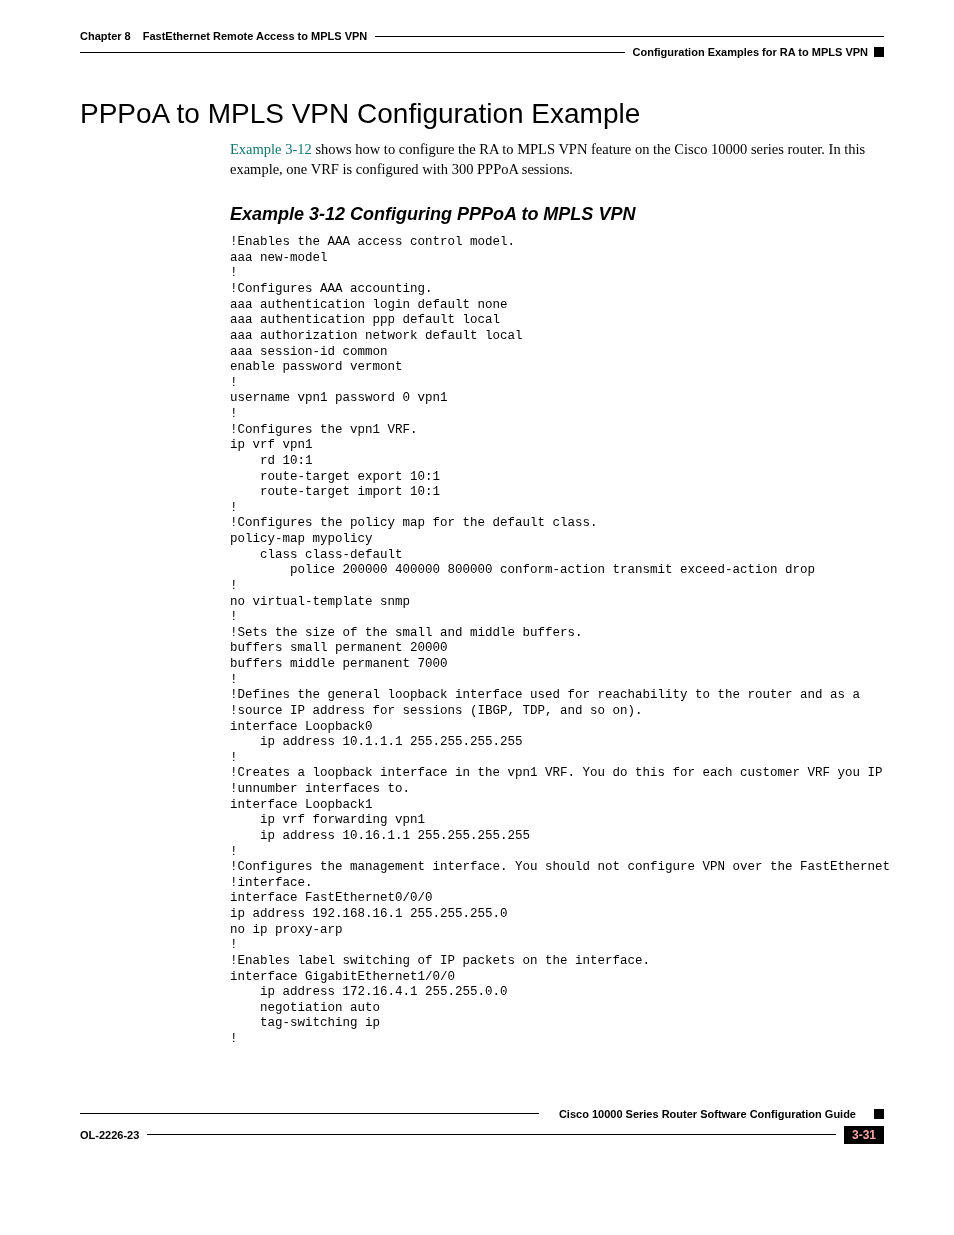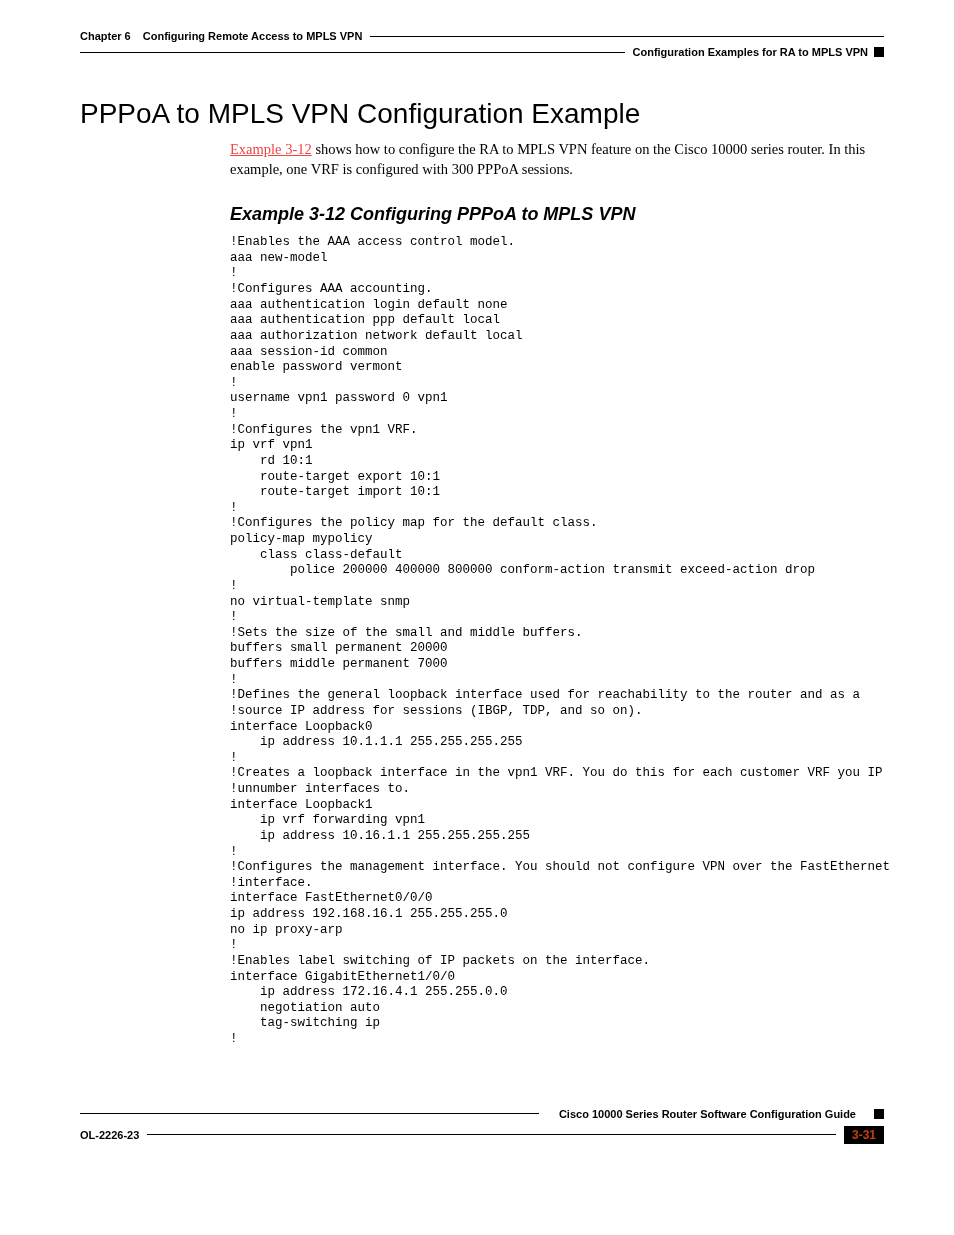--- a/index.html
+++ b/index.html
@@ -58,22 +58,21 @@
       font-size: 28px;
       margin: 30px 0 10px 0;
     }
     .body-text {
       font-size: 14.5px;
       line-height: 1.35;
       margin-left: 150px;
       margin-bottom: 20px;
     }
     .link {
-      color: #ef4444;
-      text-decoration: underline;
+      color: #0f766e;
     }
     .example-caption {
       font-family: Arial, Helvetica, sans-serif;
       font-weight: bold;
       font-style: italic;
       font-size: 18px;
       margin-left: 150px;
       margin-top: 25px;
       margin-bottom: 10px;
     }
@@ -112,40 +111,40 @@
       justify-content: space-between;
       align-items: center;
       font-family: Liberation Sans, sans-serif;
       font-weight: bold;
       font-size: 11px;
       margin-top: 6px;
       text-align: center;
     }
     .footer-line2 .pagebox {
       background: #000;
-      color: #c2410c;
+      color: #fca5a5;
       padding: 2px 8px;
       font-size: 12px;
     }
     .footer-line2 .hline {
       flex: 1;
       height: 1px;
       background: #000;
       margin: 0 8px;
     }
   </style>
 </head>
 <body>
 
 <div class="page">
 
   <div class="header-top">
-    <span>Chapter 6</span>
+    <span>Chapter 8</span>
     <span style="width:12px"></span>
-    <span>Configuring Remote Access to MPLS VPN</span>
+    <span>FastEthernet Remote Access to MPLS VPN</span>
     <span class="hline"></span>
   </div>
 
   <div class="header-sub">
     <span class="hline2"></span>
     <span class="label">Configuration Examples for RA to MPLS VPN</span>
     <span class="blk"></span>
   </div>
 
   <h1 class="section-title">PPPoA to MPLS VPN Configuration Example</h1>

